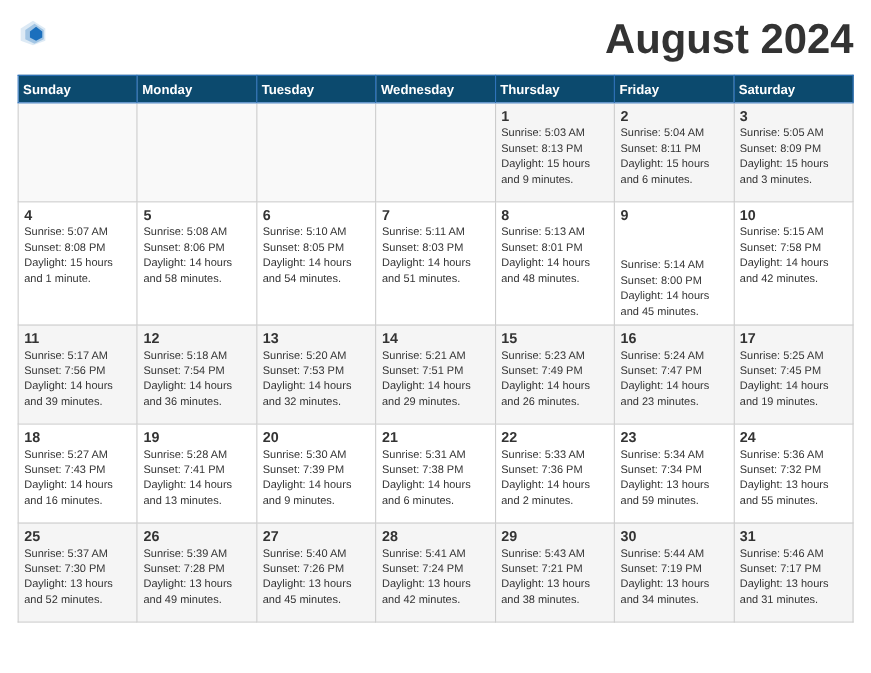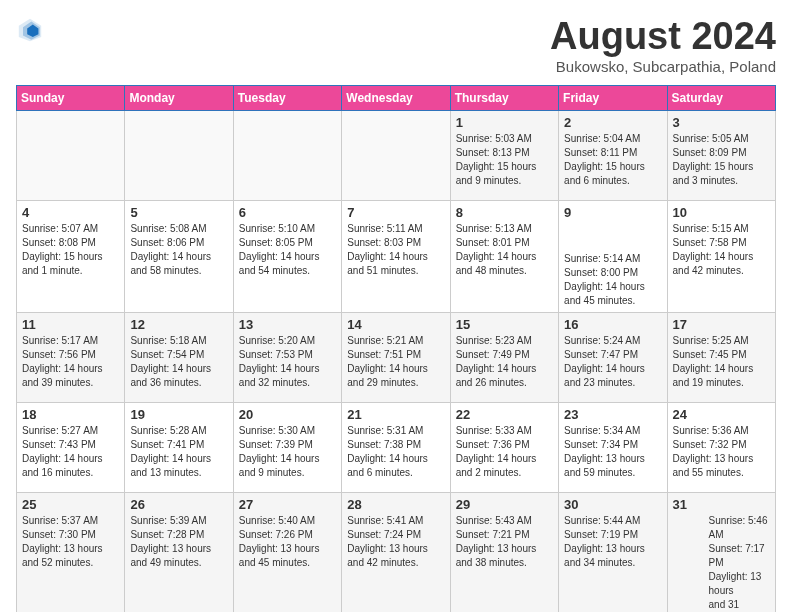--- a/index.html
+++ b/index.html
@@ -37,21 +37,21 @@
     .subtitle {
       font-size: 15px;
       color: #555;
     }
     table {
       width: 100%;
       border-collapse: collapse;
       table-layout: fixed;
     }
     thead tr th {
-      background: #ec4899;
+      background: #0c4a6e;
       color: #fff;
       font-size: 12px;
       font-weight: bold;
       padding: 5px 4px;
       text-align: left;
       border: 1px solid #2f73bb;
     }
     tbody tr td {
       border: 1px solid #ccc;
       vertical-align: top;
@@ -88,21 +88,20 @@
 <div class="header">
   <div class="logo">
     <svg class="logo-icon" viewBox="0 0 40 40">
       <polygon points="20,4 36,14 36,30 20,36 4,30 4,14" fill="#1a6fbd" opacity="0.15"></polygon>
       <polygon points="22,8 34,16 34,28 22,34 10,28 10,16" fill="#1a6fbd" opacity="0.3"></polygon>
       <polygon points="24,12 32,18 32,26 24,30 16,26 16,18" fill="#1a6fbd"></polygon>
     </svg>
   </div>
   <div class="title-block">
     <div class="month-title">August 2024</div>
-    <div class="subtitle">Bukowsko, Subcarpathia, Poland</div>
   </div>
 </div>
 
 <table>
   <thead>
     <tr>
     <th>Sunday</th>
         <th>Monday</th>
         <th>Tuesday</th>
         <th>Wednesday</th>
@@ -330,20 +329,20 @@
         </td>
         <td>
           <div class="day-number">30</div>
           <div class="day-info" style="white-space: pre-line;">Sunrise: 5:44 AM
 Sunset: 7:19 PM
 Daylight: 13 hours
 and 34 minutes.</div>
         </td>
         <td>
           <div class="day-number">31</div>
-          <div class="day-info" style="white-space: pre-line; margin-left: 36px;">Sunrise: 5:46 AM
+          <div class="day-info" style="white-space: pre-line;">Sunrise: 5:46 AM
 Sunset: 7:17 PM
 Daylight: 13 hours
 and 31 minutes.</div>
         </td>
       </tr>
     </tbody>
 </table>
 
 </body></html>

